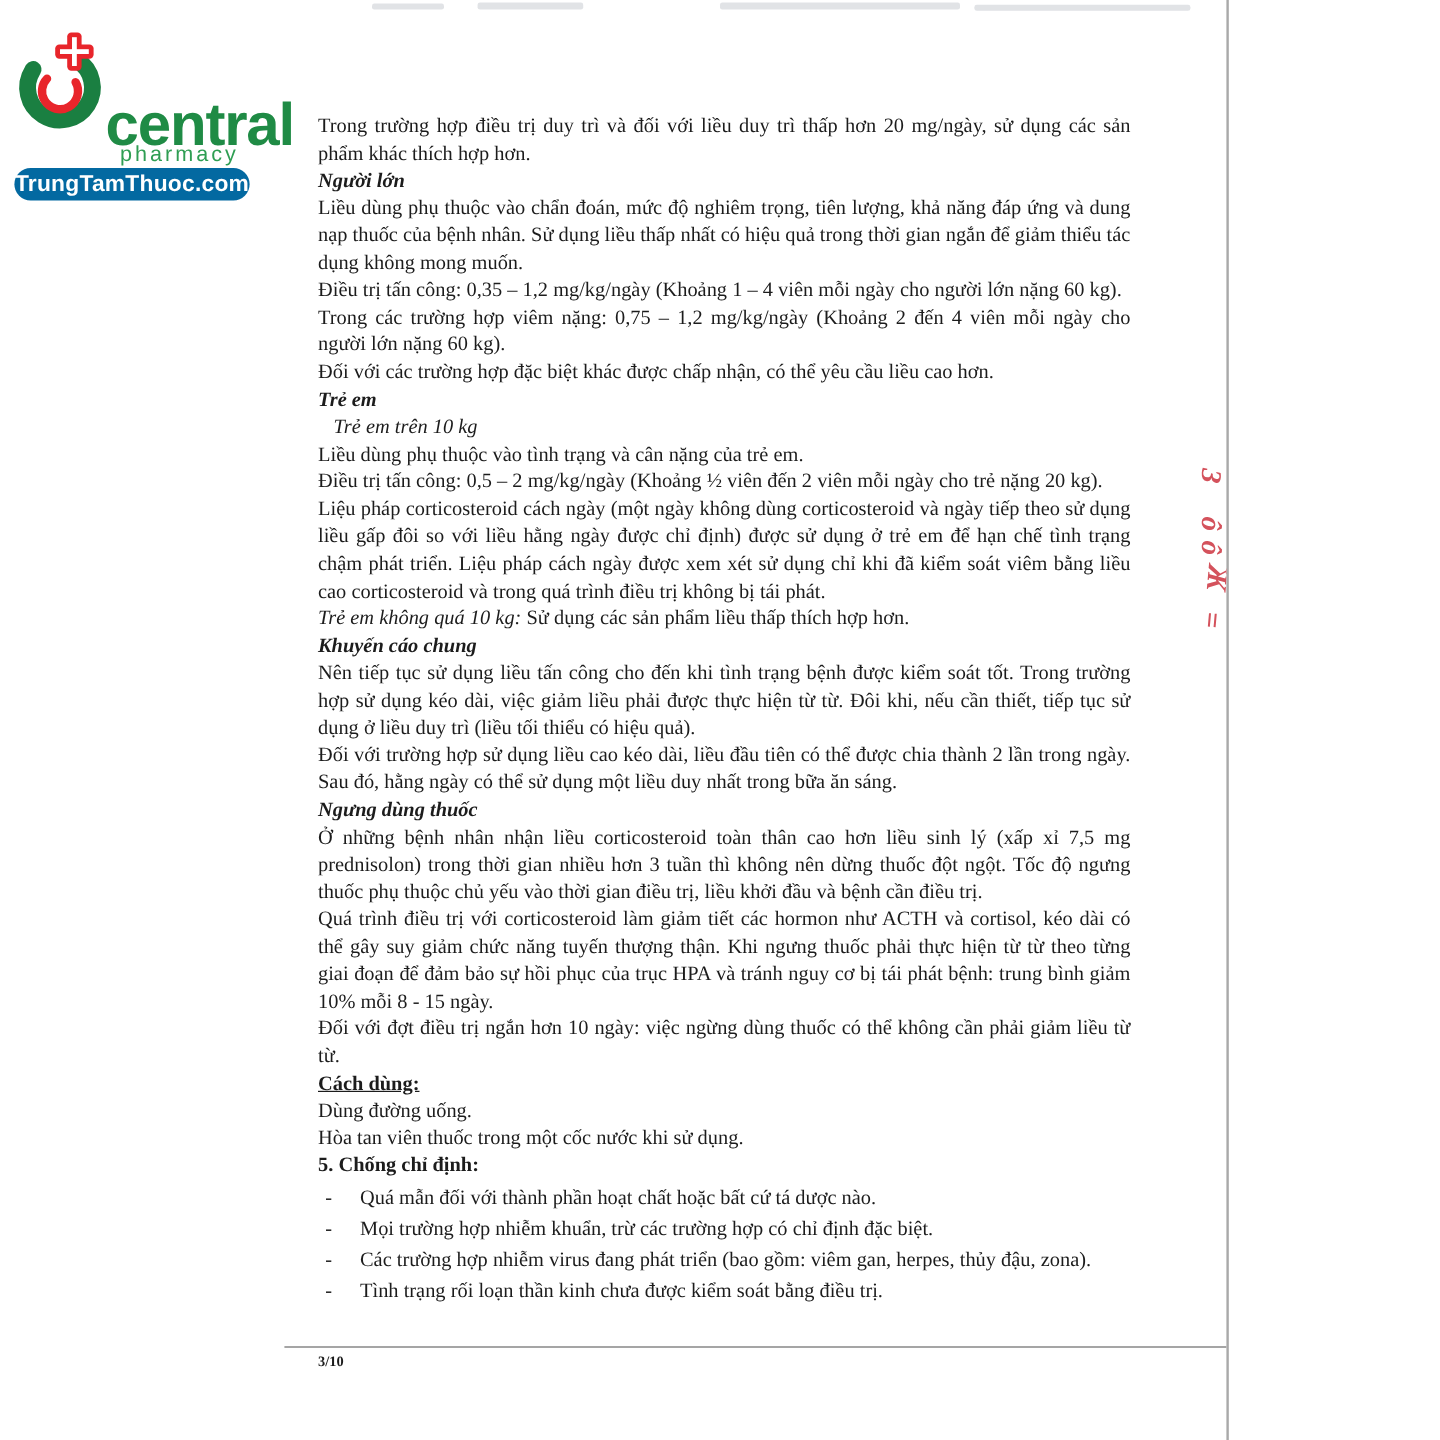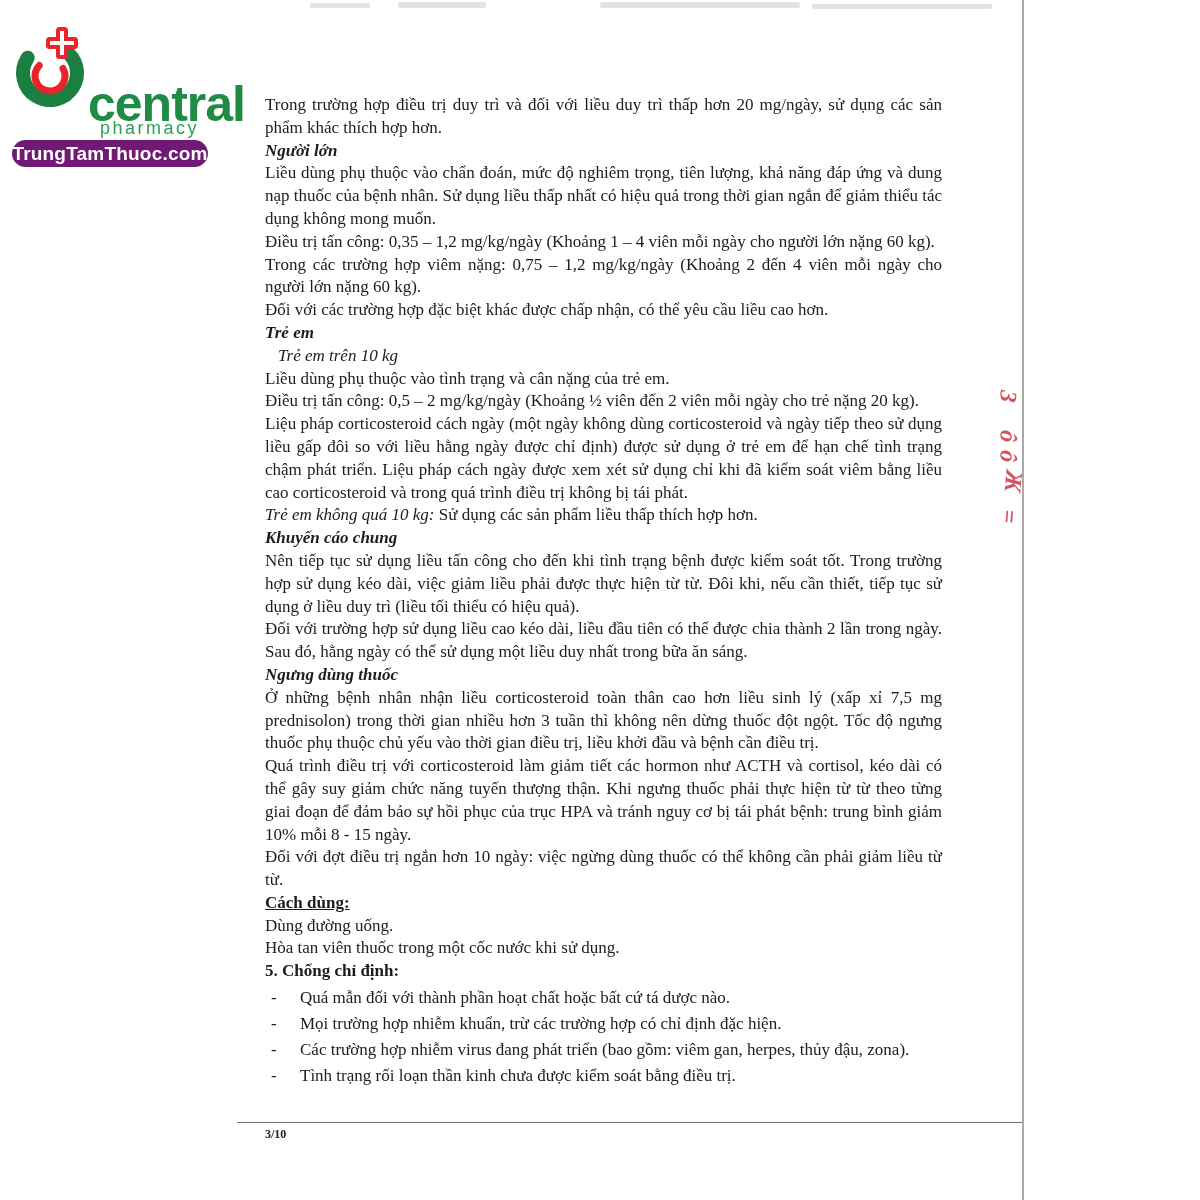--- a/index.html
+++ b/index.html
@@ -18,21 +18,21 @@
     color:#1f8b45;
   }
   .brand-sub{
     position:absolute;left:90px;top:92px;
     font-family:"Liberation Sans","DejaVu Sans",sans-serif;
     font-weight:normal;font-size:18px;letter-spacing:2.5px;
     color:#2f9e53;
   }
   .site-banner{
     position:absolute;left:2px;top:114px;width:196px;height:27px;
-    background:#701a75;border-radius:14px;
+    background:#0369a1;border-radius:14px;
     display:flex;align-items:center;justify-content:center;
     font-family:"Liberation Sans","DejaVu Sans",sans-serif;
     font-weight:bold;font-size:19px;color:#ffffff;letter-spacing:0.2px;
   }
   
   .content{
     position:absolute;left:265px;top:94px;width:677px;
     font-size:17px;line-height:22.8px;text-align:justify;
   }
   .blk{margin:0;}
@@ -109,21 +109,21 @@
     <p class="blk p"><span>Đối với trường hợp sử dụng liều cao kéo dài, liều đầu tiên có thể được chia thành 2 lần trong ngày. Sau đó, hằng ngày có thể sử dụng một liều duy nhất trong bữa ăn sáng.</span></p>
     <p class="blk hbi"><span>Ngưng dùng thuốc</span></p>
     <p class="blk p"><span>Ở những bệnh nhân nhận liều corticosteroid toàn thân cao hơn liều sinh lý (xấp xỉ 7,5 mg prednisolon) trong thời gian nhiều hơn 3 tuần thì không nên dừng thuốc đột ngột. Tốc độ ngưng thuốc phụ thuộc chủ yếu vào thời gian điều trị, liều khởi đầu và bệnh cần điều trị.</span></p>
     <p class="blk p"><span>Quá trình điều trị với corticosteroid làm giảm tiết các hormon như ACTH và cortisol, kéo dài có thể gây suy giảm chức năng tuyến thượng thận. Khi ngưng thuốc phải thực hiện từ từ theo từng giai đoạn để đảm bảo sự hồi phục của trục HPA và tránh nguy cơ bị tái phát bệnh: trung bình giảm 10% mỗi 8 - 15 ngày.</span></p>
     <p class="blk p"><span>Đối với đợt điều trị ngắn hơn 10 ngày: việc ngừng dùng thuốc có thể không cần phải giảm liều từ từ.</span></p>
     <p class="blk hbu"><span>Cách dùng:</span></p>
     <p class="blk p"><span>Dùng đường uống.</span></p>
     <p class="blk p"><span>Hòa tan viên thuốc trong một cốc nước khi sử dụng.</span></p>
     <p class="blk hb"><span>5. Chống chỉ định:</span></p>
     <p class="blk li"><span class="marker">-</span><span>Quá mẫn đối với thành phần hoạt chất hoặc bất cứ tá dược nào.</span></p>
-    <p class="blk li"><span class="marker">-</span><span>Mọi trường hợp nhiễm khuẩn, trừ các trường hợp có chỉ định đặc hiện.</span></p>
+    <p class="blk li"><span class="marker">-</span><span>Mọi trường hợp nhiễm khuẩn, trừ các trường hợp có chỉ định đặc biệt.</span></p>
     <p class="blk li"><span class="marker">-</span><span>Các trường hợp nhiễm virus đang phát triển (bao gồm: viêm gan, herpes, thủy đậu, zona).</span></p>
     <p class="blk li"><span class="marker">-</span><span>Tình trạng rối loạn thần kinh chưa được kiểm soát bằng điều trị.</span></p>
   </div>
 
 <div class="footer-line"></div>
 <div class="page-number">3/10</div>
 
 <div class="scan-line"></div>
 <div class="edge-marks">
     <span class="em0">3</span>

